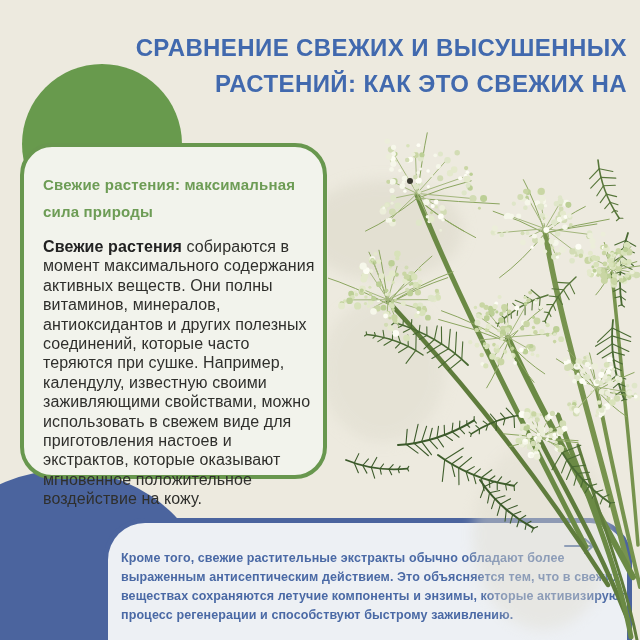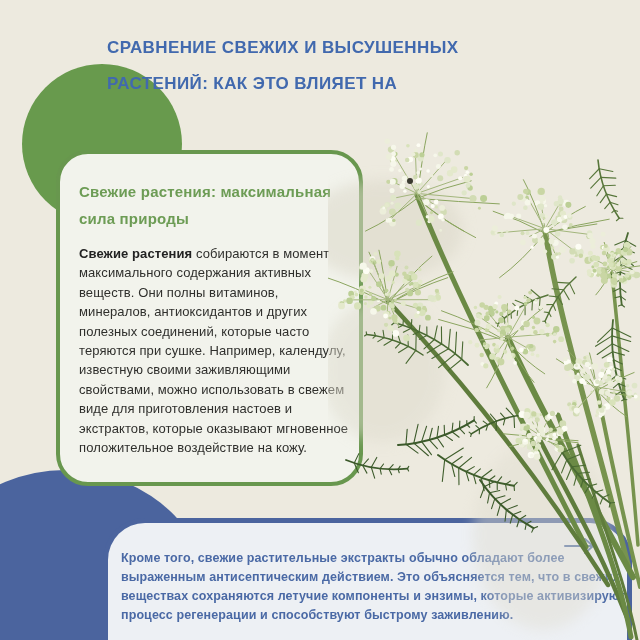--- a/index.html
+++ b/index.html
@@ -16,38 +16,38 @@
     border-radius:50%;background:#689a4d;z-index:1;
   }
   .blue-circle{
     position:absolute;left:-90px;top:470px;width:310px;height:310px;
     border-radius:50%;background:#4b649e;z-index:2;
   }
 
   
   .title{
     position:absolute;top:18px;right:13px;width:520px;z-index:8;
-    color:#4169ae;font-weight:700;
-    font-size:17px;line-height:36px;letter-spacing:.4px;margin-top:12px;
+    text-align:right;color:#4169ae;font-weight:700;
+    font-size:24px;line-height:36px;letter-spacing:.4px;margin-top:12px;
   }
   .title span{display:block;}
 
   
   .fresh-card{
-    position:absolute;left:20px;top:150px;width:307px;height:336px;
+    position:absolute;left:20px;top:143px;width:307px;height:336px;
     box-sizing:border-box;background:#f2f3ec;border:4px solid #68974e;
-    border-radius:32px;z-index:3;padding:24px 14px 16px 19px;margin-left:36px;
+    border-radius:32px;z-index:3;padding:24px 14px 16px 19px;
   }
   .fresh-card h2{
     margin:0 0 12px 0;width:285px;
     color:#6d9c55;font-size:15px;font-weight:700;line-height:27px;letter-spacing:.2px;
   }
   .fresh-card p{
     margin:0;width:274px;color:#2f2f2c;
-    font-size:13px;line-height:19.4px;letter-spacing:.1px;
+    font-size:16px;line-height:19.4px;letter-spacing:.1px;
   }
   .fresh-card p b{font-weight:700;color:#222;}
 
   
   .note-card{
     position:absolute;left:103px;top:518px;width:529px;height:130px;
     box-sizing:border-box;background:#edf0f4;
     border:5px solid #4b649e;border-bottom:none;
     border-radius:42px 42px 0 0;z-index:4;
     padding:26px 0 0 13px;
@@ -69,21 +69,21 @@
 </head>
 <body>
 
 <div class="page">
 
   <div class="green-circle"></div>
   <div class="blue-circle"></div>
 
   <h1 class="title">
     <span>СРАВНЕНИЕ СВЕЖИХ И ВЫСУШЕННЫХ</span>
-    <span>РАСТЕНИЙ: КАК ЭТО ВЛИЯЕТ НА</span>
+    <span>РАСТЕНИЙ: КАК ЭТО СВЕЖИХ НА</span>
   </h1>
 
   <div class="fresh-card">
     <h2>Свежие растения: максимальная сила природы</h2>
     <p><b>Свежие растения</b><span> собираются в момент максимального содержания активных веществ. Они полны витаминов, минералов, антиоксидантов и других полезных соединений, которые часто теряются при сушке. Например, календулу, известную своими заживляющими свойствами, можно использовать в свежем виде для приготовления настоев и экстрактов, которые оказывают мгновенное положительное воздействие на кожу.</span></p>
   </div>
 
   <div class="note-card">
     <p>Кроме того, свежие растительные экстракты обычно обладают более выраженным антисептическим действием. Это объясняется тем, что в свежих веществах сохраняются летучие компоненты и энзимы, которые активизируют процесс регенерации и способствуют быстрому заживлению.</p>
     <svg class="arrow" viewBox="0 0 34 18">

